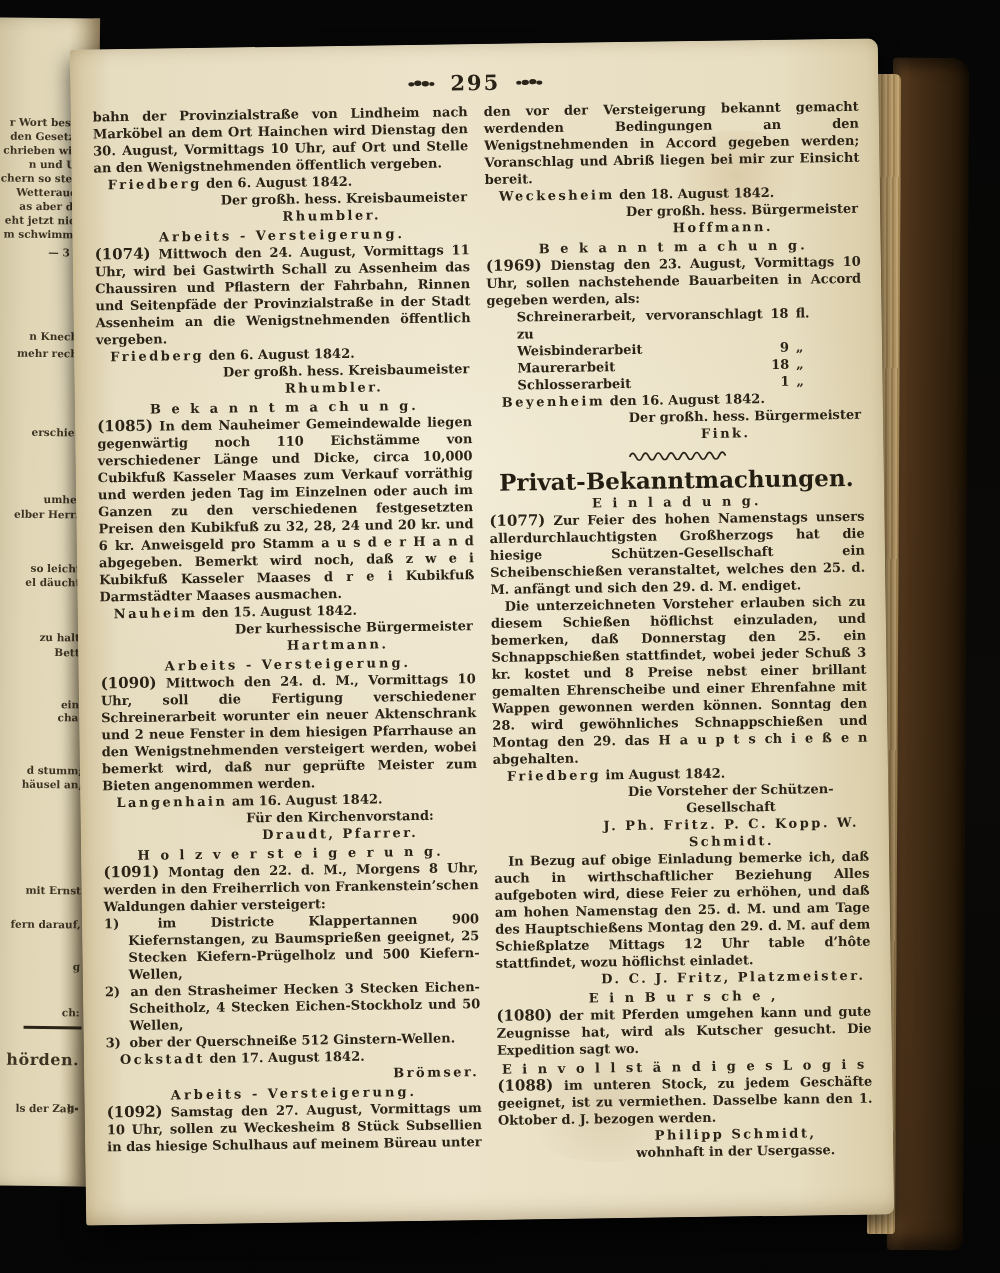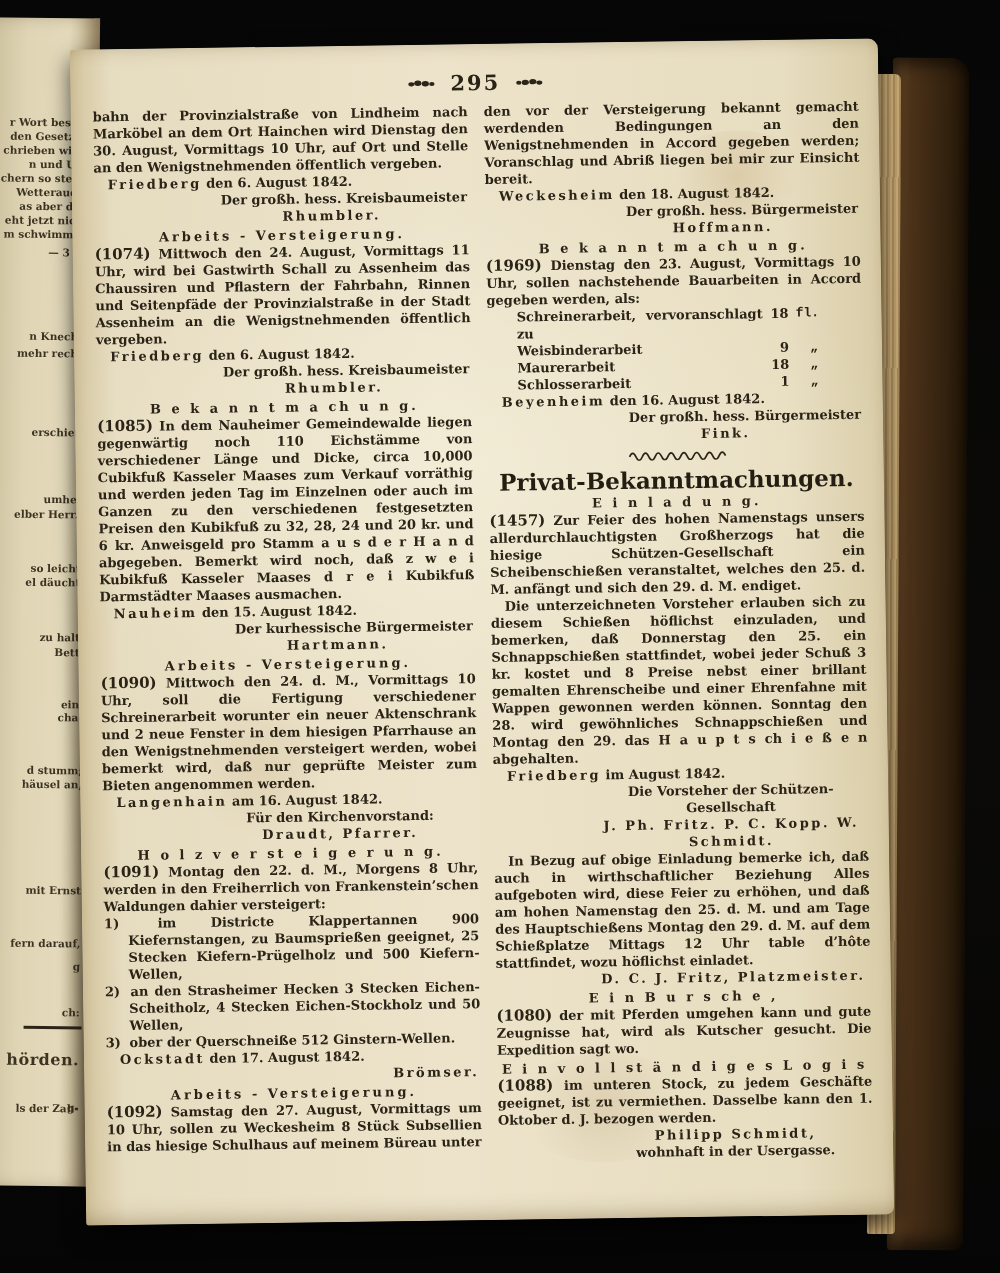--- a/index.html
+++ b/index.html
@@ -50,21 +50,21 @@
   .sig-line{text-align:right;}
   .sig-right{text-align:right;padding-right:2px;}
   .sig-center{text-align:center;padding-left:100px;}
   .sig-spaced{letter-spacing:2.5px;}
   .heading{text-align:center;letter-spacing:3px;margin-top:2px !important;}
   .list-item{padding-left:24px;text-indent:-24px;}
   .list-num{padding-right:4px;}
   .tbl{padding-left:30px;padding-right:44px;}
   .tbl-row{display:flex;}
   .t-val{margin-left:auto;min-width:26px;text-align:right;}
-  .t-unit{min-width:22px;text-align:right;padding-left:7px;font-family:Liberation Mono, monospace;}
+  .t-unit{min-width:22px;text-align:left;padding-left:7px;}
   .ornament-squiggle{text-align:center;margin:5px 0 3px;}
   .big-title{font-size:23px;text-align:center;margin:7px 0 5px !important;text-indent:0;color:#231d12;}
 </style>
 </head>
 <body>
 
 <div class="scene">
   <div class="cover"></div>
   <div class="page-stack"></div>
 
@@ -86,21 +86,21 @@
       <div class="frag" style="top: 490px;">elber Herr.«</div>
       <div class="frag" style="top: 544px;">so leicht,</div>
       <div class="frag" style="top: 558px;">el däucht;</div>
       <div class="frag" style="top: 613px;">zu halt,</div>
       <div class="frag" style="top: 628px;">Bett;</div>
       <div class="frag" style="top: 680px;">ein,</div>
       <div class="frag" style="top: 693px;">cha-</div>
       <div class="frag" style="top: 746px;">d stumm;</div>
       <div class="frag" style="top: 760px;">häusel an,</div>
       <div class="frag" style="top: 866px;">mit Ernst</div>
-      <div class="frag" style="top: 919px;">fern darauf,</div>
+      <div class="frag" style="top: 900px;">fern darauf,</div>
       <div class="frag" style="top: 942px;">g</div>
       <div class="frag" style="top: 988px;">ch:</div>
       <div class="frag big" style="top: 1036px;">hörden.</div>
       <div class="frag" style="top: 1083px;">g-</div>
       <div class="frag" style="top: 1084px;">ls der Zah-</div>
       <div class="frag-rule" style="top: 1008px;"></div>
     </div>
 
   <div class="main-page">
     <div class="stain stain1"></div>
@@ -187,21 +187,21 @@
               </div>
             </div>
             <p class="dateline"><span class="dl-place">Beyenheim</span> <span class="dl-rest">den 16. August 1842.</span></p>
             <p class="sig-line sig-right">Der großh. hess. Bürgermeister</p>
             <p class="sig-line sig-center sig-spaced">Fink.</p>
             <div class="ornament-squiggle"><svg width="100" height="12" viewBox="0 0 100 12">
                 <path d="M3 8 q3.2 -7 6.4 0 q3.2 7 6.4 0 q3.2 -7 6.4 0 q3.2 7 6.4 0 q3.2 -7 6.4 0 q3.2 7 6.4 0 q3.2 -7 6.4 0 q3.2 7 6.4 0 q3.2 -7 6.4 0 q3.2 7 6.4 0 q3.2 -7 6.4 0 q3.2 7 6.4 0 q3.2 -7 6.4 0 q3.2 7 6.4 0 q3.2 -7 6.4 0" stroke="#2b2418" stroke-width="1.7" fill="none"></path>
               </svg></div>
             <p class="big-title">Privat-Bekanntmachungen.</p>
             <p class="heading">E i n l a d u n g.</p>
-            <p class="para numbered"><span class="adnum">(1457)</span> <span class="ptext">Zur Feier des hohen Namenstags unsers allerdurchlauchtigsten Großherzogs hat die hiesige Schützen-Gesellschaft ein Scheibenschießen veranstaltet, welches den 25. d. M. anfängt und sich den 29. d. M. endiget.</span></p>
+            <p class="para numbered"><span class="adnum">(1077)</span> <span class="ptext">Zur Feier des hohen Namenstags unsers allerdurchlauchtigsten Großherzogs hat die hiesige Schützen-Gesellschaft ein Scheibenschießen veranstaltet, welches den 25. d. M. anfängt und sich den 29. d. M. endiget.</span></p>
             <p class="para"><span class="ptext">Die unterzeichneten Vorsteher erlauben sich zu diesem Schießen höflichst einzuladen, und bemerken, daß Donnerstag den 25. ein Schnappschießen stattfindet, wobei jeder Schuß 3 kr. kostet und 8 Preise nebst einer brillant gemalten Ehrenscheibe und einer Ehrenfahne mit Wappen gewonnen werden können. Sonntag den 28. wird gewöhnliches Schnappschießen und Montag den 29. das H a u p t s ch i e ß e n abgehalten.</span></p>
             <p class="dateline"><span class="dl-place">Friedberg</span> <span class="dl-rest">im August 1842.</span></p>
             <p class="sig-line sig-center">Die Vorsteher der Schützen-Gesellschaft</p>
             <p class="sig-line sig-center sig-spaced">J. Ph. Fritz.  P. C. Kopp.  W. Schmidt.</p>
             <p class="para"><span class="ptext">In Bezug auf obige Einladung bemerke ich, daß auch in wirthschaftlicher Beziehung Alles aufgeboten wird, diese Feier zu erhöhen, und daß am hohen Namenstag den 25. d. M. und am Tage des Hauptschießens Montag den 29. d. M. auf dem Schießplatze Mittags 12 Uhr table d’hôte stattfindet, wozu höflichst einladet.</span></p>
             <p class="sig-line sig-center sig-spaced">D. C. J. Fritz, Platzmeister.</p>
             <p class="heading">E i n  B u r s ch e ,</p>
             <p class="para numbered"><span class="adnum">(1080)</span> <span class="ptext">der mit Pferden umgehen kann und gute Zeugnisse hat, wird als Kutscher gesucht. Die Expedition sagt wo.</span></p>
             <p class="heading">E i n  v o l l st ä n d i g e s  L o g i s</p>
             <p class="para numbered"><span class="adnum">(1088)</span> <span class="ptext">im unteren Stock, zu jedem Geschäfte geeignet, ist zu vermiethen. Dasselbe kann den 1. Oktober d. J. bezogen werden.</span></p>

